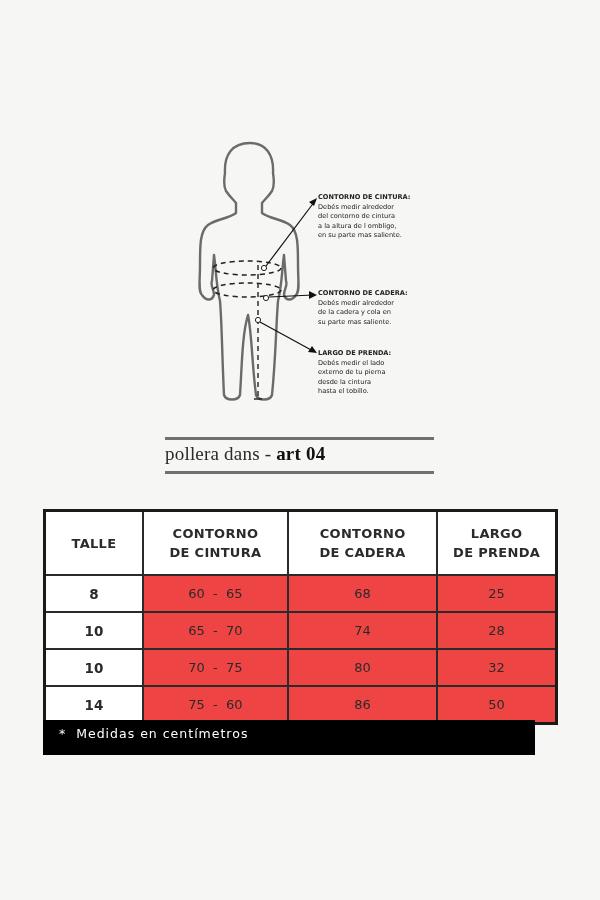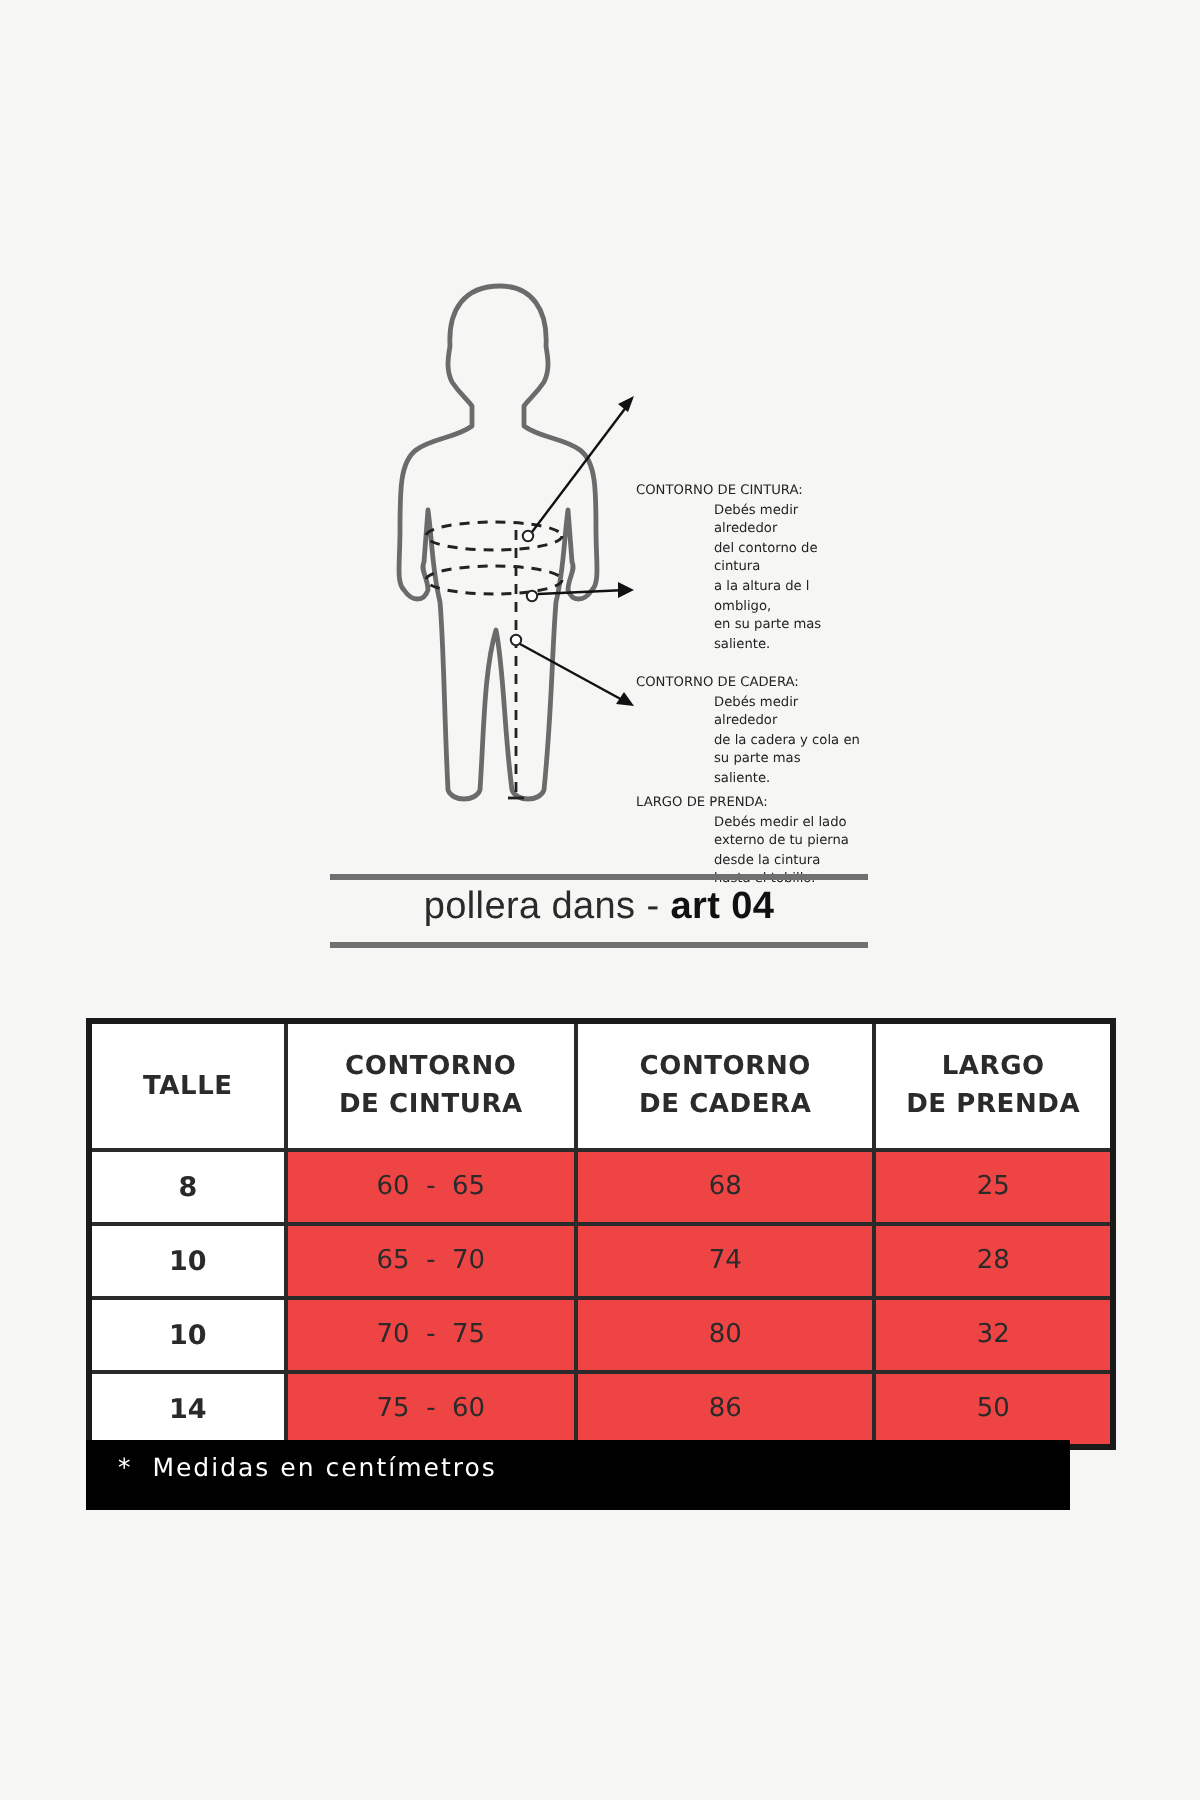--- a/index.html
+++ b/index.html
@@ -3,24 +3,24 @@
   <meta charset="utf-8">
   <style>
     html, body { margin:0; padding:0; }
     body {
       width:600px; height:900px; background:#f6f6f4; position:relative; overflow:hidden;
       font-family:"Liberation Sans", sans-serif; color:#1f1f1f;
     }
     .figure { position:absolute; left:190px; top:135px; width:240px; height:275px; }
     .figure svg { position:absolute; left:0; top:0; }
     .note { position:absolute; font-family:"DejaVu Sans", sans-serif; font-size:6.6px; line-height:9.6px; color:#222; }
-    .note .h { font-weight:normal; display:block;margin-top:48px; }
-    .note span.l { display:block;margin-left:39px; }
+    .note .h { font-weight:bold; display:block; }
+    .note span.l { display:block; }
     .rule { position:absolute; left:165px; width:269px; height:3px; background:#707070; }
-    .title { position:absolute; left:165px; top:443px; width:269px; text-align:center; font-family:Liberation Sans, sans-serif; font-size:19px; color:#2a2a2a; letter-spacing:0.2px; }
+    .title { position:absolute; left:165px; top:443px; width:269px; text-align:left; font-family:Liberation Serif, serif; font-size:19px; color:#2a2a2a; letter-spacing:0.2px; }
     .title b { font-weight:bold; color:#111; }
     table.sizes { position:absolute; left:43px; top:509px; width:515px; border-collapse:collapse; font-family:"DejaVu Sans", sans-serif; }
     table.sizes th, table.sizes td { border:2px solid #2a2a2a; text-align:center; }
     table.sizes th { height:60px; background:#fff; font-size:13px; font-weight:bold; line-height:19px; color:#2b2b2b; letter-spacing:0.3px; }
     table.sizes td { height:33px; font-size:13px; color:#2a2a2a; background:#ef4444; }
     table.sizes td.talle { background:#fff; font-weight:bold; font-size:13.5px; }
     table.sizes { border:3px solid #1a1a1a; }
     .footer { position:absolute; left:43px; top:720px; width:492px; height:35px; background:#000; color:#fff; font-family:"DejaVu Sans", sans-serif; font-size:12.5px; letter-spacing:1px; line-height:28px; box-sizing:border-box; padding-left:16px; }
   </style>
 </head>

